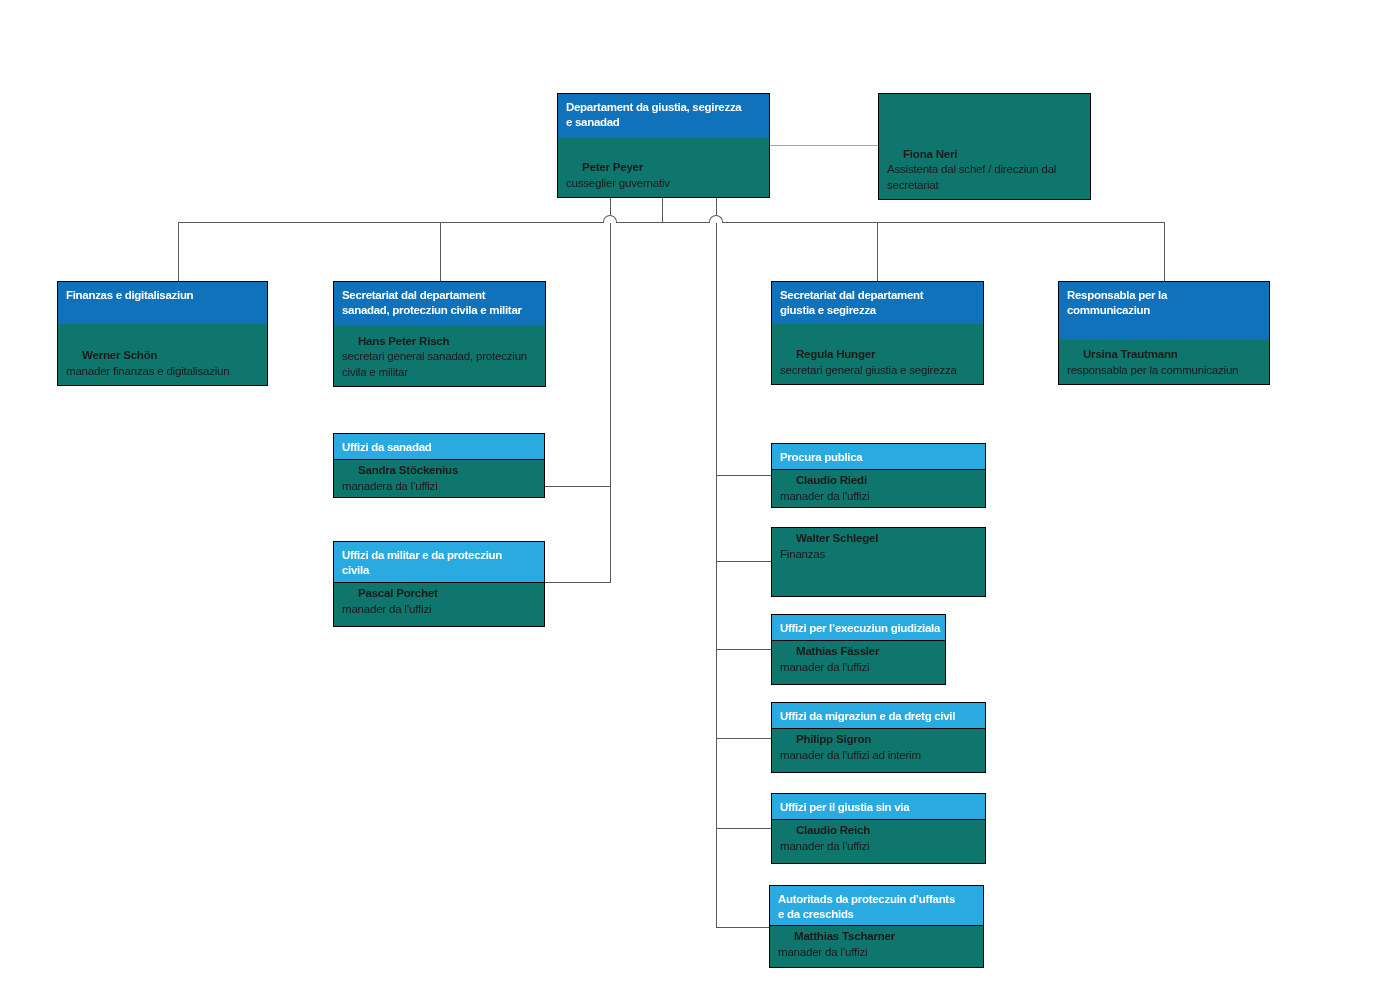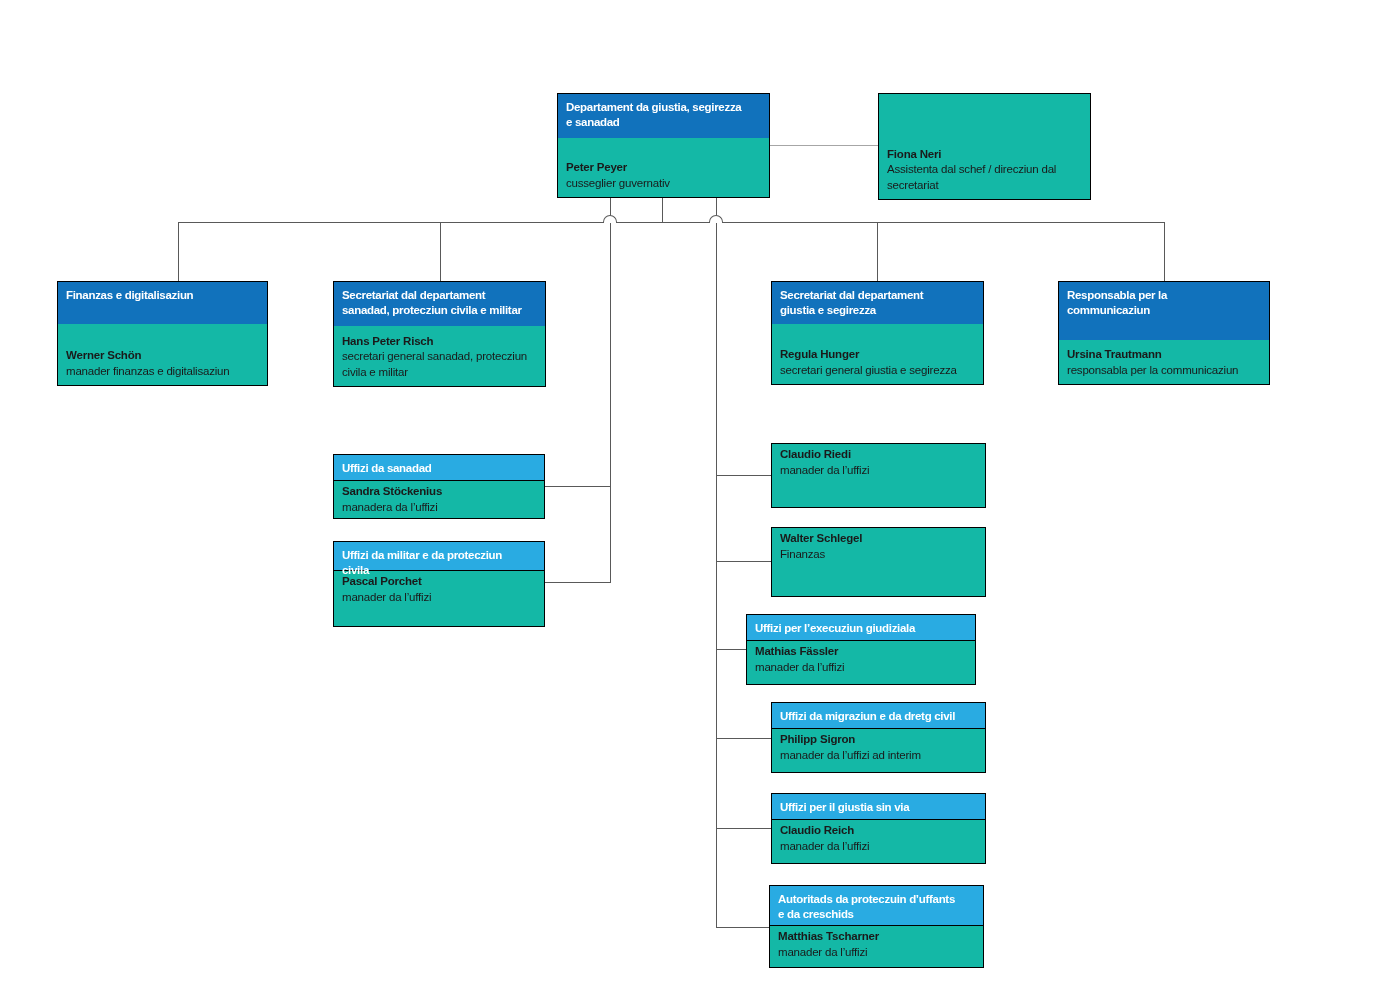--- a/index.html
+++ b/index.html
@@ -1,30 +1,30 @@
 <!DOCTYPE html>
 <html><head>
 <meta charset="utf-8">
 <style>
   html,body{margin:0;padding:0;background:#ffffff;}
   #canvas{
     position:relative;width:1388px;height:997px;background:#ffffff;overflow:hidden;
     font-family:"Liberation Sans","DejaVu Sans",sans-serif;color:#1a1a1a;
   }
-  .node{position:absolute;border:1px solid #000;background:#14b8a6;box-sizing:border-box;
+  .node{position:absolute;border:1px solid #000;background:#0f766e;box-sizing:border-box;
         display:flex;flex-direction:column;}
   .hd{color:#fff;font-weight:bold;font-size:11.5px;line-height:15px;letter-spacing:-0.3px;
       padding:6px 4px 2px 8px;box-sizing:border-box;flex:0 0 auto;}
   .dark .hd{background:#1172BC;}
   .light .hd{background:#29ABE2;border-bottom:1px solid #000;}
   .bd{font-size:11.5px;line-height:15.5px;letter-spacing:-0.2px;
       padding:2px 4px 6px 8px;box-sizing:border-box;}
   .dark .bd{margin-top:auto;}
   .light .bd{padding-top:3px;}
-  .nm{font-weight:bold;}
+  .nm{font-weight:bold;margin-left:16px;}
   .hd span,.bd span{display:block;white-space:nowrap;}
   .ln{position:absolute;background:#595959;}
   .ln.lite{background:#A6A6A6;}
   .hop{position:absolute;width:14px;height:8px;background:#fff;
        border:1px solid #595959;border-bottom:none;border-radius:7px 7px 0 0;box-sizing:border-box;}
 </style>
 </head>
 <body>
 
 <div id="canvas">
@@ -112,56 +112,59 @@
     <div class="hd" style="height:58px">
       <span>Responsabla per la</span>
       <span>communicaziun</span>
     </div>
     <div class="bd">
       <span class="nm">Ursina Trautmann</span>
       <span>responsabla per la communicaziun</span>
     </div>
   </div>
 
-  <div class="node light" style="left:333px;top:454px;width:212px;height:65px">
+  <div class="node light" style="left:333px;top:433px;width:212px;height:65px">
     <div class="hd" style="height:26px">
       <span>Uffizi da sanadad</span>
     </div>
     <div class="bd">
       <span class="nm">Sandra Stöckenius</span>
       <span>manadera da l’uffizi</span>
     </div>
   </div>
 
   <div class="node light" style="left:333px;top:541px;width:212px;height:86px">
-    <div class="hd" style="height:29px">
+    <div class="hd" style="height:41px">
       <span>Uffizi da militar e da protecziun</span>
       <span>civila</span>
     </div>
     <div class="bd">
       <span class="nm">Pascal Porchet</span>
       <span>manader da l’uffizi</span>
     </div>
   </div>
 
   <div class="node light" style="left:771px;top:443px;width:215px;height:65px">
+    <div class="hd" style="height:26px">
+      <span>Procura publica</span>
+    </div>
     <div class="bd">
       <span class="nm">Claudio Riedi</span>
       <span>manader da l’uffizi</span>
     </div>
   </div>
 
   <div class="node light" style="left:771px;top:527px;width:215px;height:70px">
     <div class="bd">
       <span class="nm">Walter Schlegel</span>
       <span>Finanzas</span>
     </div>
   </div>
 
-  <div class="node light" style="left:746px;top:614px;width:230px;height:71px">
+  <div class="node light" style="left:771px;top:614px;width:175px;height:71px">
     <div class="hd" style="height:26px">
       <span>Uffizi per l’execuziun giudiziala</span>
     </div>
     <div class="bd">
       <span class="nm">Mathias Fässler</span>
       <span>manader da l’uffizi</span>
     </div>
   </div>
 
   <div class="node light" style="left:771px;top:702px;width:215px;height:71px">

